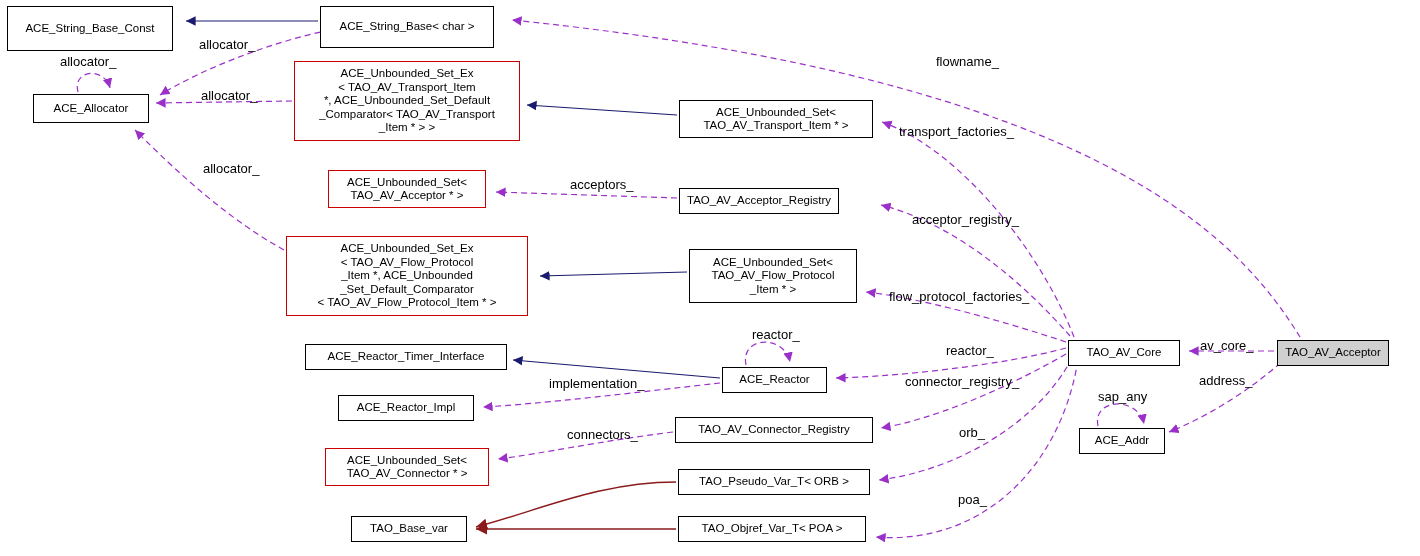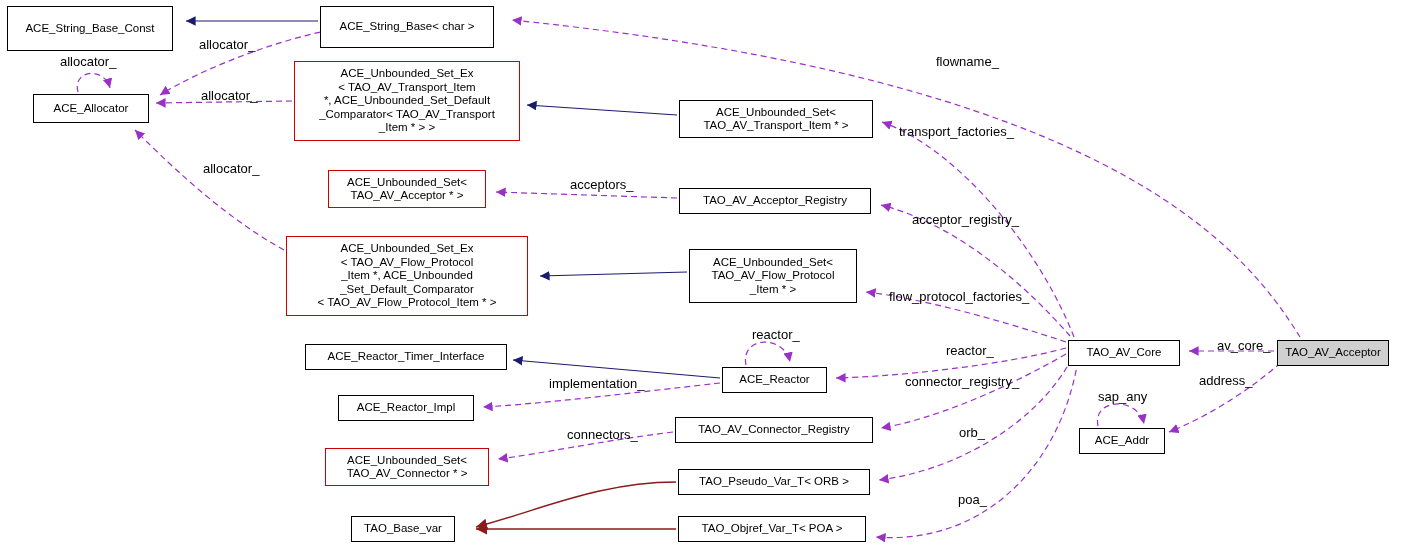--- a/index.html
+++ b/index.html
@@ -129,37 +129,37 @@
   <div class="node" style="left:33px; top:94px;  width:116px; height:29px;">ACE_Allocator</div>
   <div class="node red" style="left:294px;top:61px; width:226px; height:80px;">ACE_Unbounded_Set_Ex
 &lt; TAO_AV_Transport_Item
 *, ACE_Unbounded_Set_Default
 _Comparator&lt; TAO_AV_Transport
 _Item * &gt; &gt;</div>
   <div class="node" style="left:679px;top:100px; width:194px; height:38px;">ACE_Unbounded_Set&lt;
 TAO_AV_Transport_Item * &gt;</div>
   <div class="node red" style="left:328px;top:170px; width:158px; height:38px;">ACE_Unbounded_Set&lt;
 TAO_AV_Acceptor * &gt;</div>
-  <div class="node" style="left:679px;top:188px; width:192px; height:26px;">TAO_AV_Acceptor_Registry</div>
+  <div class="node" style="left:679px;top:188px; width:160px; height:26px;">TAO_AV_Acceptor_Registry</div>
   <div class="node red" style="left:286px;top:236px; width:242px; height:80px;">ACE_Unbounded_Set_Ex
 &lt; TAO_AV_Flow_Protocol
 _Item *, ACE_Unbounded
 _Set_Default_Comparator
 &lt; TAO_AV_Flow_Protocol_Item * &gt;</div>
   <div class="node" style="left:689px;top:249px; width:168px; height:54px;">ACE_Unbounded_Set&lt;
 TAO_AV_Flow_Protocol
 _Item * &gt;</div>
   <div class="node" style="left:305px;top:344px; width:202px; height:26px;">ACE_Reactor_Timer_Interface</div>
   <div class="node" style="left:722px;top:367px; width:105px; height:26px;">ACE_Reactor</div>
   <div class="node" style="left:338px;top:395px; width:136px; height:26px;">ACE_Reactor_Impl</div>
   <div class="node red" style="left:325px;top:448px; width:164px; height:38px;">ACE_Unbounded_Set&lt;
 TAO_AV_Connector * &gt;</div>
   <div class="node" style="left:675px;top:417px; width:198px; height:26px;">TAO_AV_Connector_Registry</div>
   <div class="node" style="left:678px;top:469px; width:192px; height:26px;">TAO_Pseudo_Var_T&lt; ORB &gt;</div>
-  <div class="node" style="left:351px;top:516px; width:104px; height:26px;">TAO_Base_var</div>
+  <div class="node" style="left:351px;top:516px; width:116px; height:26px;">TAO_Base_var</div>
   <div class="node" style="left:678px;top:516px; width:188px; height:26px;">TAO_Objref_Var_T&lt; POA &gt;</div>
   <div class="node" style="left:1068px;top:340px; width:112px; height:26px;">TAO_AV_Core</div>
   <div class="node" style="left:1079px;top:428px; width:86px; height:26px;">ACE_Addr</div>
   <div class="node highlight" style="left:1277px;top:340px; width:112px; height:26px;">TAO_AV_Acceptor</div>
 
   <div class="elabel" style="left:199px;top:37px;">allocator_</div>
   <div class="elabel" style="left:60px; top:54px;">allocator_</div>
   <div class="elabel" style="left:201px;top:88px;">allocator_</div>
   <div class="elabel" style="left:203px;top:161px;">allocator_</div>
   <div class="elabel" style="left:936px;top:54px;">flowname_</div>
@@ -168,16 +168,16 @@
   <div class="elabel" style="left:912px;top:212px;">acceptor_registry_</div>
   <div class="elabel" style="left:889px;top:289px;">flow_protocol_factories_</div>
   <div class="elabel" style="left:752px;top:327px;">reactor_</div>
   <div class="elabel" style="left:946px;top:343px;">reactor_</div>
   <div class="elabel" style="left:549px;top:376px;">implementation_</div>
   <div class="elabel" style="left:905px;top:374px;">connector_registry_</div>
   <div class="elabel" style="left:567px;top:427px;">connectors_</div>
   <div class="elabel" style="left:959px;top:425px;">orb_</div>
   <div class="elabel" style="left:958px;top:492px;">poa_</div>
   <div class="elabel" style="left:1098px;top:389px;">sap_any</div>
-  <div class="elabel" style="left:1200px;top:338px;margin-left:17px;">av_core_</div>
+  <div class="elabel" style="left:1200px;top:338px;">av_core_</div>
   <div class="elabel" style="left:1199px;top:373px;">address_</div>
 
 </div>
 
 </body></html>

